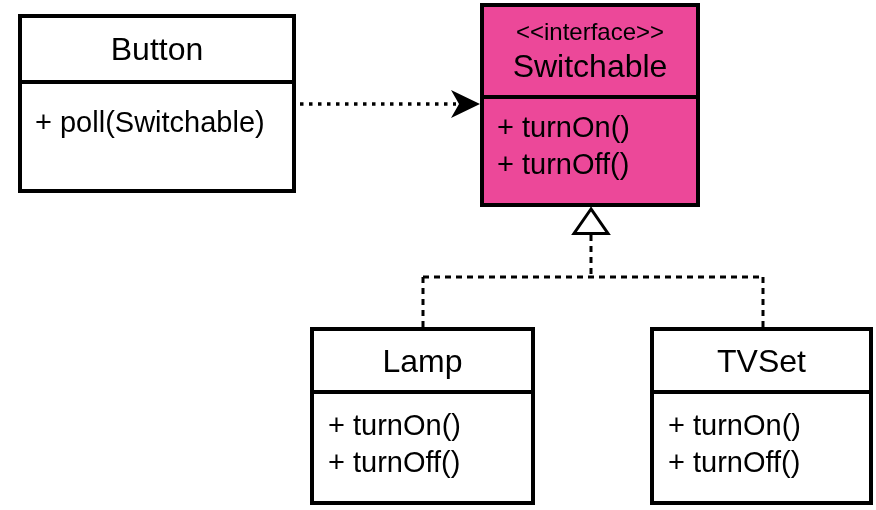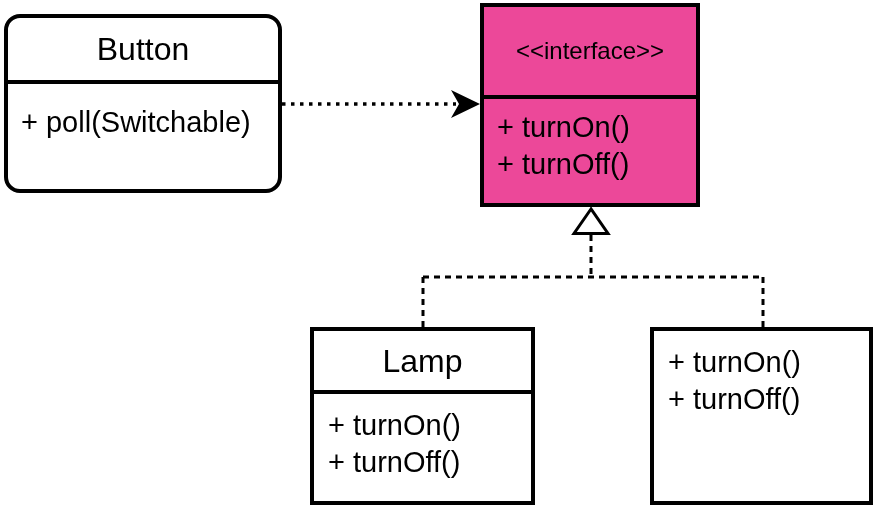--- a/index.html
+++ b/index.html
@@ -47,21 +47,21 @@
     white-space: nowrap;
   }
   .uml-class .body {
     flex: 1 1 auto;
     font-size: 29px;
     line-height: 37px;
   }
   .uml-class .method { white-space: nowrap; }
 
   
-  #box-button { left: 4px; top: 14px; width: 278px; height: 179px; border-radius: 16px; }
+  #box-button { left: 18px; top: 14px; width: 278px; height: 179px; }
   #box-button .header { height: 66px; }
   #box-button .body { padding: 20px 12px 0 13px; }
 
   
   #box-switchable { left: 480px; top: 3px; width: 220px; height: 204px; background: #ec4899; }
   #box-switchable .header { height: 92px; }
   #box-switchable .body { padding: 10px 12px 0 13px; }
 
   
   #box-lamp { left: 310px; top: 327px; width: 225px; height: 178px; }
@@ -99,37 +99,41 @@
       <div class="name">Button</div>
     </div>
     <div class="body">
       <div class="method">+ poll(Switchable)</div>
     </div>
   </div>
 
   <div class="uml-class" id="box-switchable">
     <div class="header">
       <div class="stereotype">&lt;&lt;interface&gt;&gt;</div>
+      <div class="name">Switchable</div>
     </div>
     <div class="body">
       <div class="method">+ turnOn()</div>
       <div class="method">+ turnOff()</div>
     </div>
   </div>
 
   <div class="uml-class" id="box-lamp">
     <div class="header">
       <div class="name">Lamp</div>
     </div>
     <div class="body">
       <div class="method">+ turnOn()</div>
       <div class="method">+ turnOff()</div>
     </div>
   </div>
 
   <div class="uml-class" id="box-tvset">
+    <div class="header">
+      <div class="name">TVSet</div>
+    </div>
     <div class="body">
       <div class="method">+ turnOn()</div>
       <div class="method">+ turnOff()</div>
     </div>
   </div>
 
 </div>
 
 </body></html>

